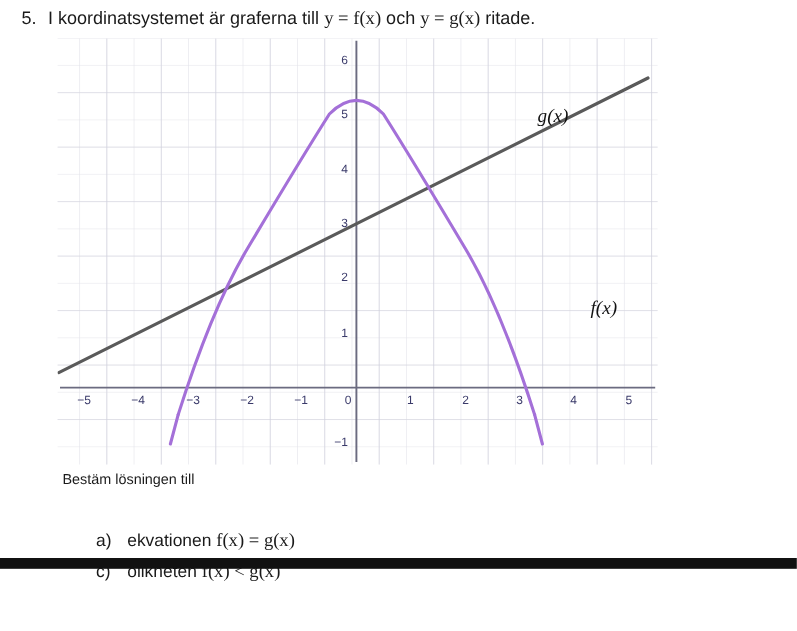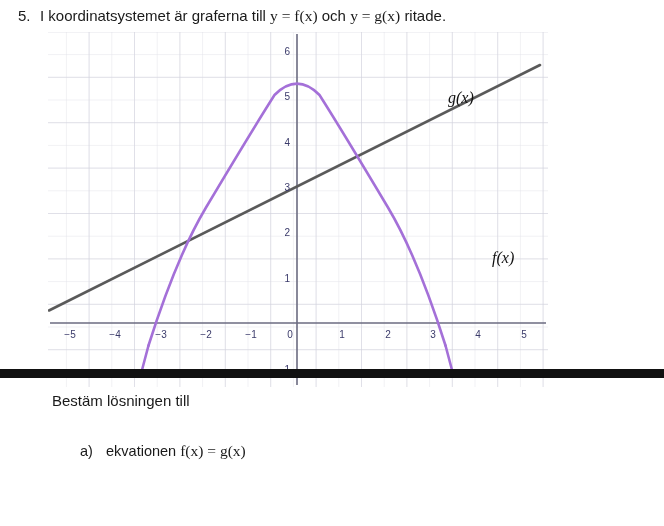--- a/index.html
+++ b/index.html
@@ -4,21 +4,21 @@
 <style>
   html,body{margin:0;padding:0;}
   body{
     width:664px;height:526px;
     background:#ffffff;
     font-family:"Liberation Sans", sans-serif;
     color:#1a1a1a;
     position:relative;
     overflow:hidden;
   }
-  .page{position:relative;width:664px;height:378px;}
+  .page{position:relative;width:664px;height:474px;}
 
   
   .qline{
     position:absolute;left:18px;top:6px;width:630px;
     font-size:15px;line-height:20px;
     white-space:nowrap;
   }
   .qnum{display:inline-block;width:22px;}
   .math{font-family:"Liberation Serif", serif;font-size:15.5px;}
 
@@ -45,21 +45,21 @@
     position:absolute;
     font-family:"Liberation Serif", serif;
     font-style:italic;
     font-size:16px;
     color:#111;
   }
 
   
   .sub{
     position:absolute;left:52px;top:392px;
-    font-size:15px;
+    font-size:12px;
   }
   .items{
     position:absolute;left:80px;top:438px;
     font-size:14.5px;
     line-height:25px;
   }
   .items .row{white-space:nowrap;}
   .items .lab{display:inline-block;width:26px;}
 
   .bottombar{
@@ -138,16 +138,20 @@
     <div class="curve-label" style="left:444px;top:217px;">f(x)</div>
   </div>
 
   <div class="sub">Bestäm lösningen till</div>
 
   <div class="items">
     <div class="row">
       <span class="lab">a)</span><span>ekvationen</span>
       <span class="math">f(x) = g(x)</span>
     </div>
+    <div class="row">
+      <span class="lab">c)</span><span>olikheten</span>
+      <span class="math">f(x) &lt; g(x)</span>
+    </div>
   </div>
 
   <div class="bottombar"></div>
 </div>
 
 </body></html>

